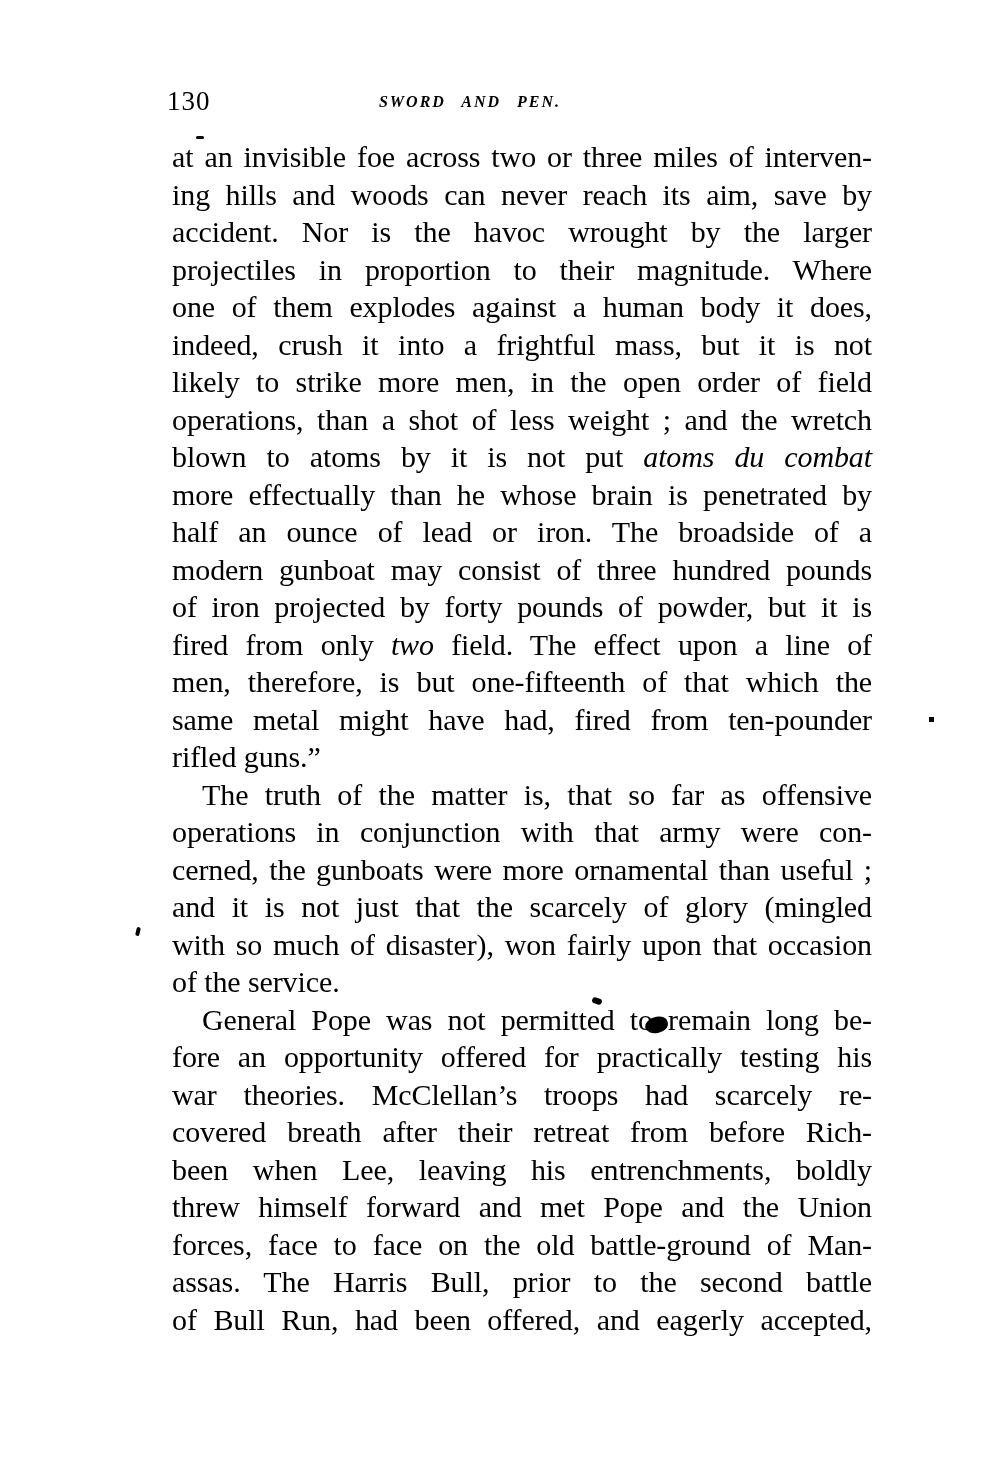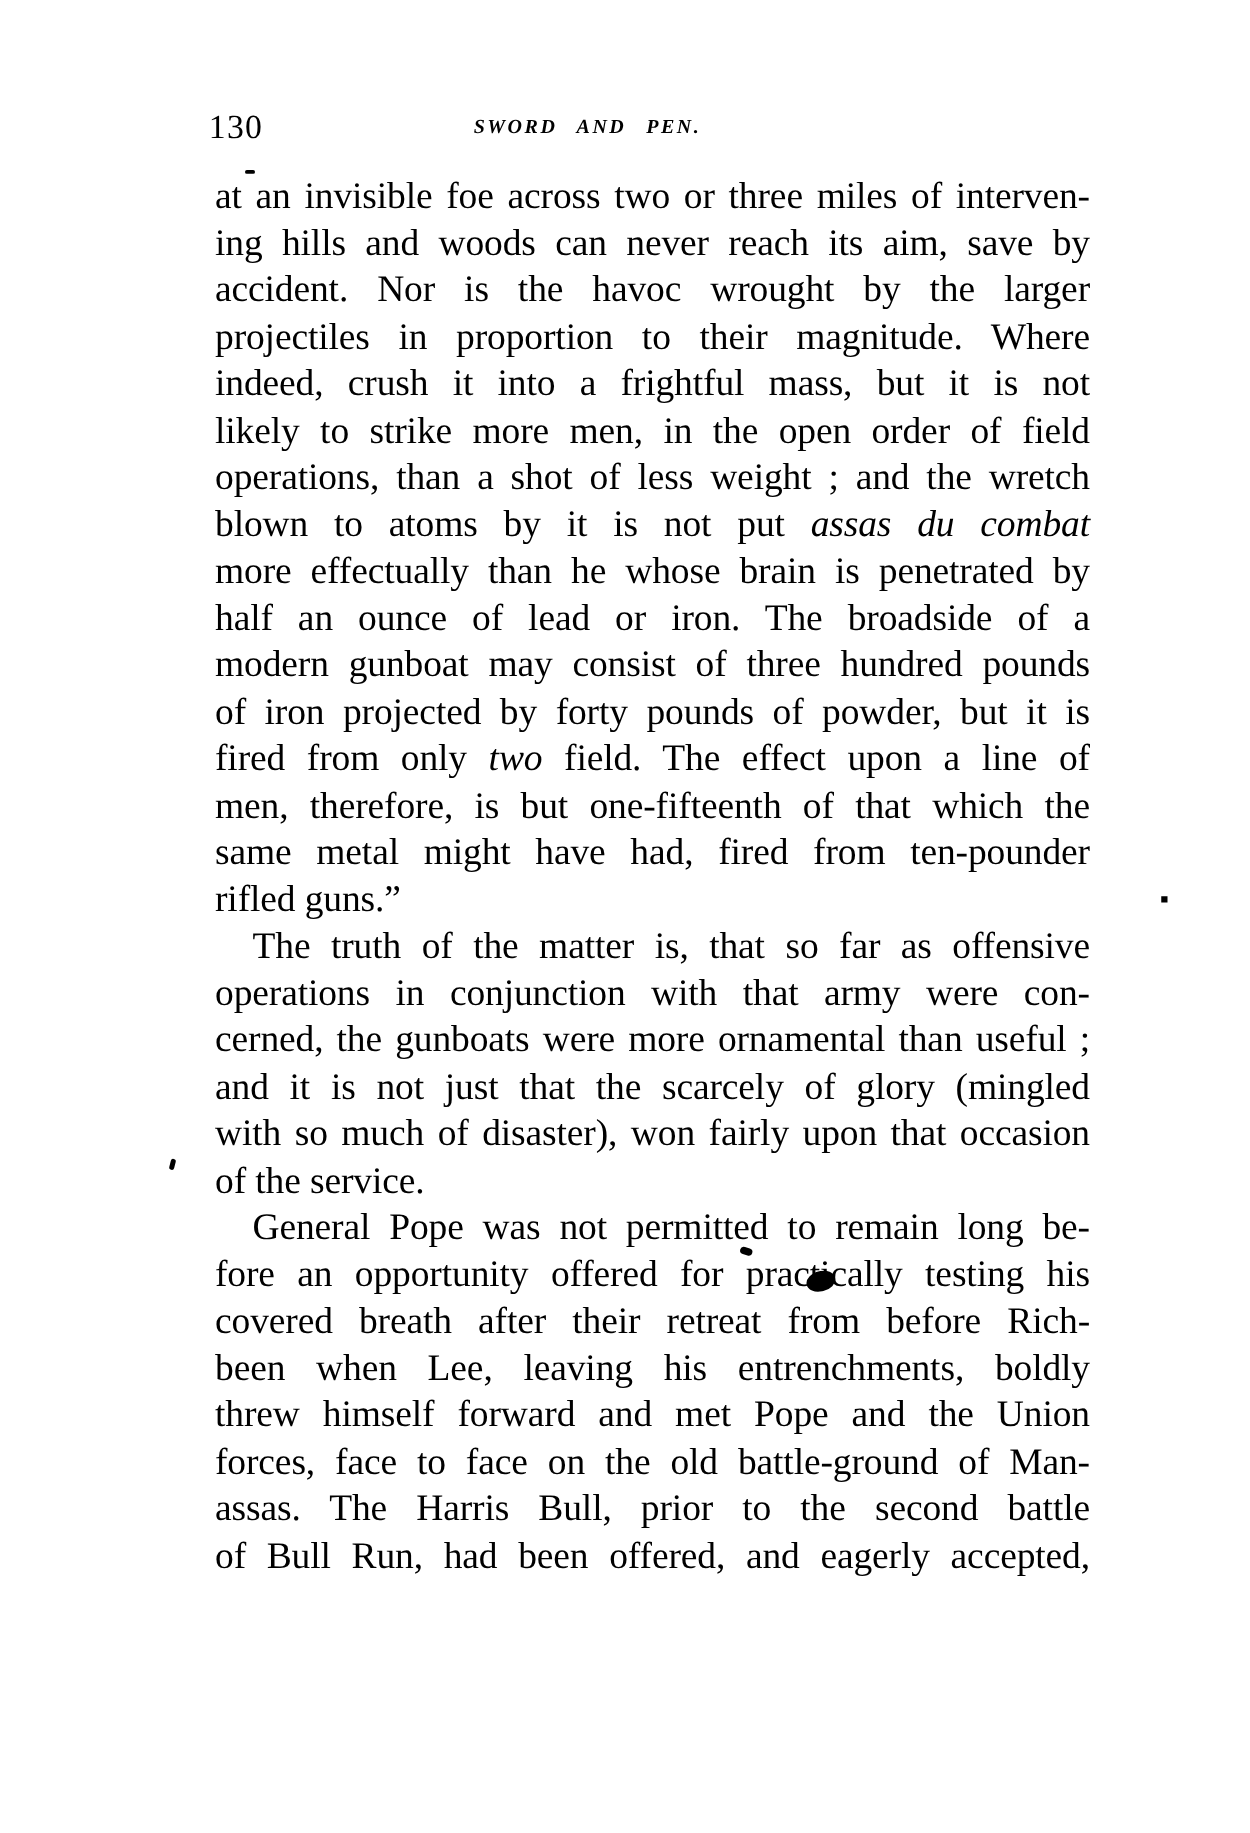--- a/index.html
+++ b/index.html
@@ -59,44 +59,46 @@
   <div class="header">
     <span class="pagenum">130</span>
     <span class="title">SWORD AND PEN.</span>
   </div>
 
   <div class="textblock">
     <div class="line">at an invisible foe across two or three miles of interven-</div>
     <div class="line">ing hills and woods can never reach its aim, save by</div>
     <div class="line">accident.  Nor is the havoc wrought by the larger</div>
     <div class="line">projectiles in proportion to their magnitude.  Where</div>
+    <div class="line">one of them explodes against a human body it does,</div>
     <div class="line">indeed, crush it into a frightful mass, but it is not</div>
     <div class="line">likely to strike more men, in the open order of field</div>
     <div class="line">operations, than a shot of less weight ; and the wretch</div>
     <div class="line">
-      <span>blown to atoms by it is not put </span><span class="it">assas du combat</span>
+      <span>blown to atoms by it is not put </span><span class="it">atoms du combat</span>
     </div>
     <div class="line">more effectually than he whose brain is penetrated by</div>
     <div class="line">half an ounce of lead or iron.  The broadside of a</div>
     <div class="line">modern gunboat may consist of three hundred pounds</div>
     <div class="line">of iron projected by forty pounds of powder, but it is</div>
     <div class="line">
       <span>fired from only </span><span class="it">two</span><span> field.  The effect upon a line of</span>
     </div>
     <div class="line">men, therefore, is but one-fifteenth of that which the</div>
     <div class="line">same metal might have had, fired from ten-pounder</div>
     <div class="line last">rifled guns.”</div>
     <div class="line indent">The truth of the matter is, that so far as offensive</div>
     <div class="line">operations in conjunction with that army were con-</div>
     <div class="line">cerned, the gunboats were more ornamental than useful ;</div>
     <div class="line">and it is not just that the scarcely of glory (mingled</div>
     <div class="line">with so much of disaster), won fairly upon that occasion</div>
     <div class="line last">of the service.</div>
     <div class="line indent">General Pope was not permitted to remain long be-</div>
     <div class="line">fore an opportunity offered for practically testing his</div>
+    <div class="line">war theories.  McClellan’s troops had scarcely re-</div>
     <div class="line">covered breath after their retreat from before Rich-</div>
     <div class="line">been when Lee, leaving his entrenchments, boldly</div>
     <div class="line">threw himself forward and met Pope and the Union</div>
     <div class="line">forces, face to face on the old battle-ground of Man-</div>
     <div class="line">assas.  The Harris Bull, prior to the second battle</div>
     <div class="line">of Bull Run, had been offered, and eagerly accepted,</div>
   </div>
 
   <span class="blot"></span>
   <span class="speck s1"></span>

